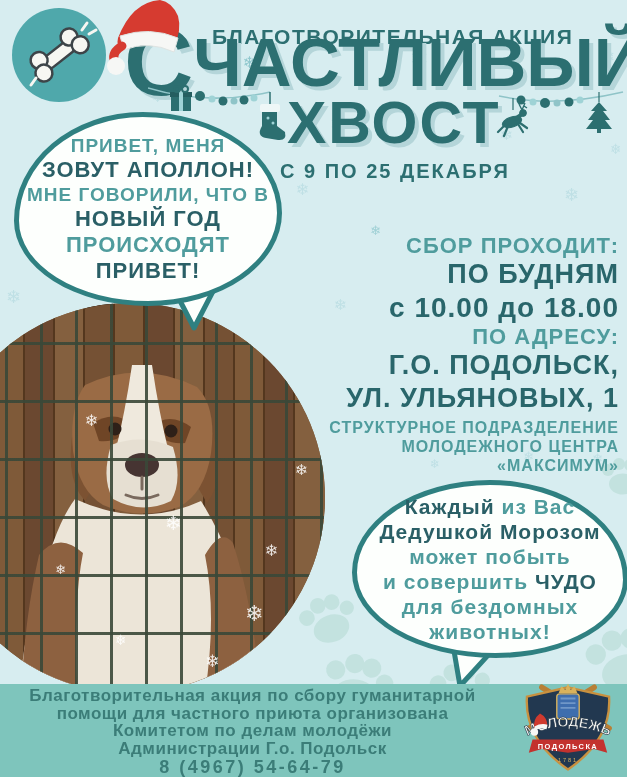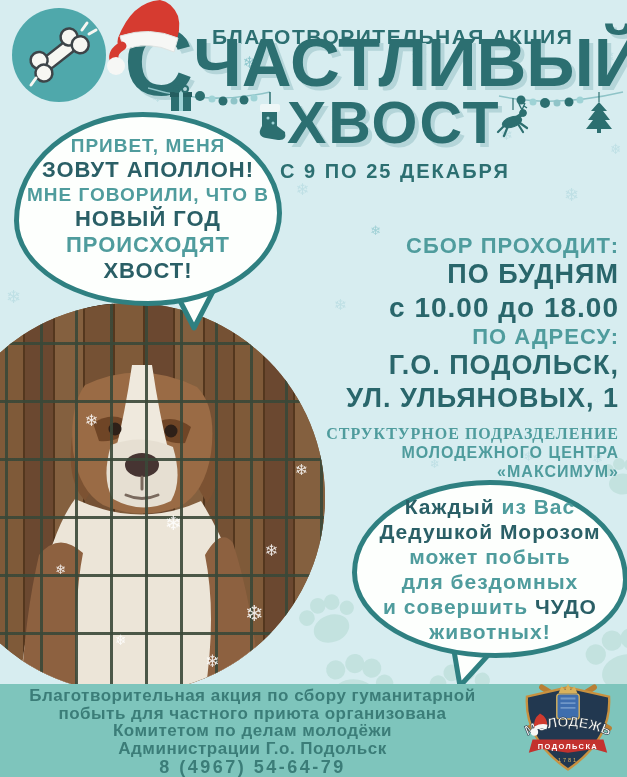--- a/index.html
+++ b/index.html
@@ -226,21 +226,21 @@
   <svg class="tail" style="left:150px;top:252px;" width="82" height="84" viewBox="0 0 82 84">
     <polygon points="8,6 74,18 44,76" fill="#fdfffd" stroke="#2f8081" stroke-width="5" stroke-linejoin="round"></polygon>
   </svg>
 
   <div class="bubble bubble1">
     <div class="s1 lt">ПРИВЕТ, МЕНЯ</div>
     <div class="s2 dk">ЗОВУТ АПОЛЛОН!</div>
     <div class="s1 lt">МНЕ ГОВОРИЛИ, ЧТО В</div>
     <div class="s2 dk">НОВЫЙ ГОД</div>
     <div class="s2 lt">ПРОИСХОДЯТ</div>
-    <div class="s2 dk">ХВОСТ!</div>
+    <div class="s2 dk">ПРИВЕТ!</div>
   </div>
 
   <div class="photo">
     <svg width="390" height="390" viewBox="0 0 390 390">
       <rect width="390" height="390" fill="#7a5636"></rect>
       <g>
         <rect x="0" width="28" height="390" fill="#84603f"></rect>
           <rect x="28" width="2" height="390" fill="#54371e"></rect>
         <rect x="30" width="28" height="390" fill="#755134"></rect>
           <rect x="58" width="2" height="390" fill="#54371e"></rect>
@@ -295,42 +295,42 @@
     <span class="flake" style="left:330px;top:240px;font-size:16px;">❄</span>
   </div>
 
   <div class="info">
     <div class="lbl">СБОР ПРОХОДИТ:</div>
     <div class="big">ПО БУДНЯМ</div>
     <div class="big" style="font-size:28px;">с 10.00 до 18.00</div>
     <div class="lbl">ПО АДРЕСУ:</div>
     <div class="big">Г.О. ПОДОЛЬСК,</div>
     <div class="big">УЛ. УЛЬЯНОВЫХ, 1</div>
-    <div class="sub" style="margin-top:9px;font-family:Liberation Serif, serif;">СТРУКТУРНОЕ ПОДРАЗДЕЛЕНИЕ</div>
+    <div class="sub" style="margin-top:3px;">СТРУКТУРНОЕ ПОДРАЗДЕЛЕНИЕ</div>
     <div class="sub">МОЛОДЕЖНОГО ЦЕНТРА</div>
     <div class="sub">«МАКСИМУМ»</div>
   </div>
 
   <svg class="tail" style="left:428px;top:598px;" width="102" height="94" viewBox="0 0 102 94">
     <polygon points="18,6 94,20 32,88" fill="#fdfffd" stroke="#2f8081" stroke-width="5" stroke-linejoin="round"></polygon>
   </svg>
 
   <div class="bubble bubble2">
     <div class="row"><span class="dk">Каждый</span> <span class="lt">из Вас</span></div>
     <div class="row dk">Дедушкой Морозом</div>
     <div class="row lt">может побыть</div>
+    <div class="row"><span class="lt">и совершить</span> <span class="dk">ЧУДО</span></div>
     <div class="row lt">для бездомных</div>
-    <div class="row"><span class="lt">и совершить</span> <span class="dk">ЧУДО</span></div>
     <div class="row lt">животных!</div>
   </div>
 
   <div class="band"></div>
   <div class="footer-text">
     <div class="fl">Благотворительная акция по сбору гуманитарной</div>
-    <div class="fl">побыть для частного приюта организована</div>
+    <div class="fl">помощи для частного приюта организована</div>
     <div class="fl">Комитетом по делам молодёжи</div>
     <div class="fl">Администрации Г.о. Подольск</div>
     <div class="ph">8 (4967) 54-64-79</div>
   </div>
 
   <svg class="logo" width="112" height="101" viewBox="0 0 120 104">
     <path d="M18,54 L88,10 M32,10 L104,54" stroke="#b97f35" stroke-width="6" stroke-linecap="round"></path>
     <path d="M60,10 L104,20 Q107,66 60,98 Q13,66 16,20 Z" fill="#223850" stroke="#c89140" stroke-width="2.5"></path>
     <path d="M50,16 L53,9 L57,13 L60,6 L63,13 L67,9 L70,16 Z" fill="#d8b25c"></path>
     <rect x="48" y="17" width="24" height="27" rx="3" fill="#3e6eae" stroke="#d8b25c" stroke-width="1.5"></rect>

